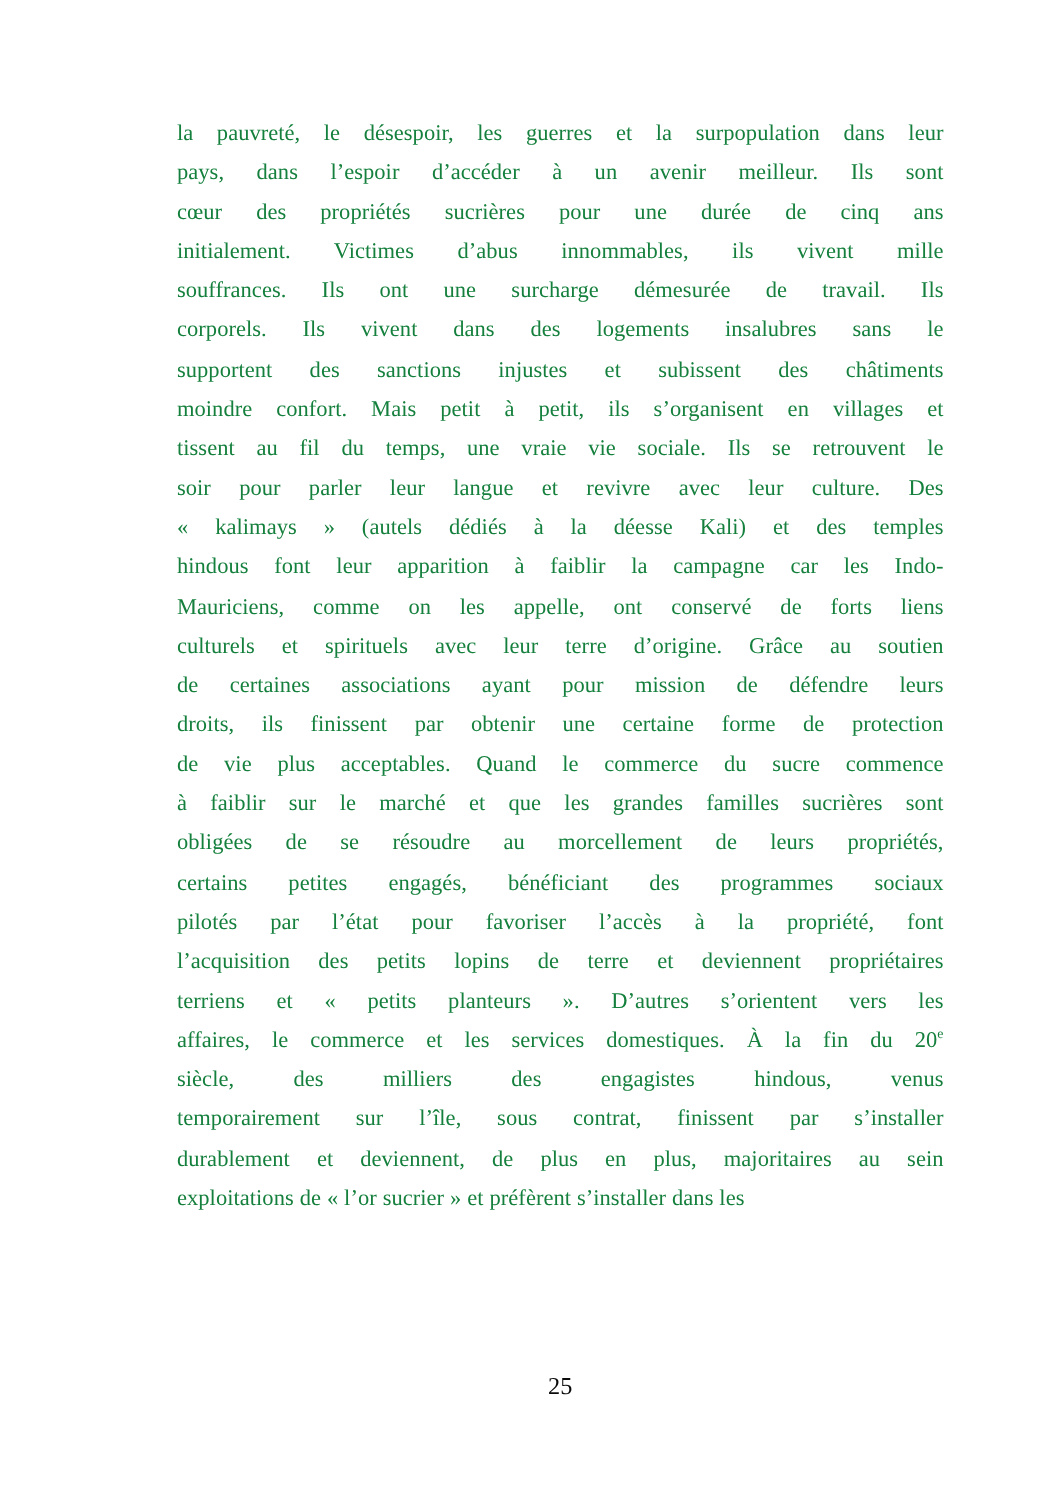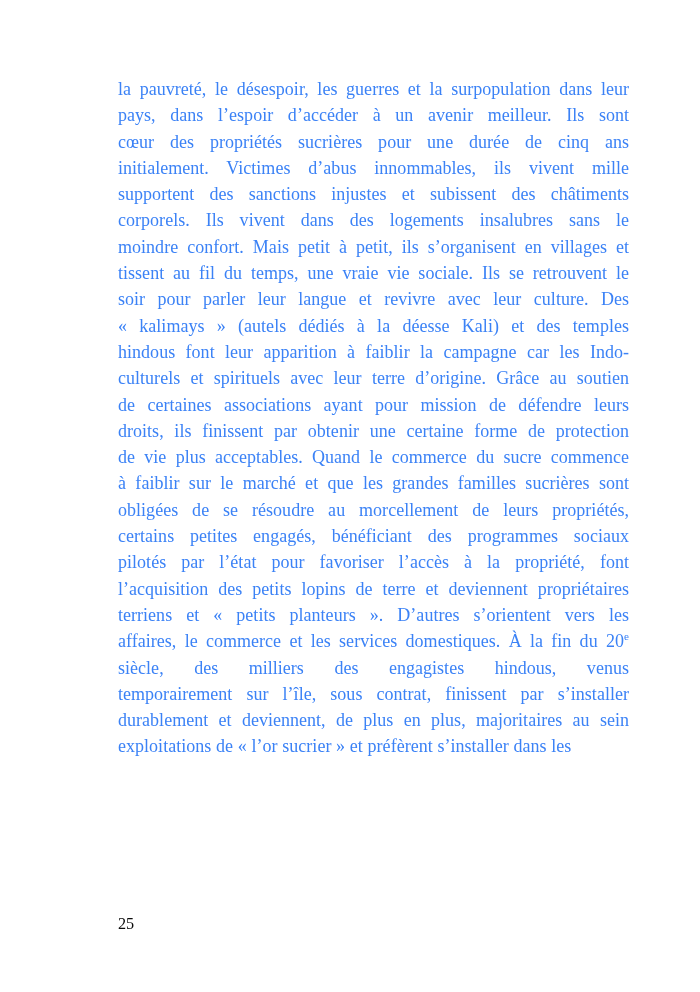--- a/index.html
+++ b/index.html
@@ -45,35 +45,35 @@
     letter-spacing: 0.0015em;
     color: #0a0a0a;
     hyphens: none;
   }
 
   
   .line {
     display: block;
     text-align: justify;
     text-align-last: justify;
-    font-size: 18px;
+    font-size: 15px;
     line-height: 26.3px;
     white-space: pre-wrap;
-    color: #3b82f6;
+    color: #15803d;
   }
   .line.last-line {
     text-align-last: left;
   }
 
   .page-number {
     position: absolute;
     left: 118px;
     top: 913px;
     width: 511px;
-    text-align: left;
+    text-align: center;
     font-size: 16.2px;
     line-height: 22px;
     color: #0a0a0a;
   }
 
   sup.ordinal {
     font-size: 0.62em;
     vertical-align: super;
     line-height: 0;
   }
@@ -84,27 +84,29 @@
 <div class="page">
 
   <div class="text-block">
 
     <div class="para">
 
       <span class="line">la pauvreté, le désespoir, les guerres et la surpopulation dans leur</span>
       <span class="line">pays, dans l’espoir d’accéder à un avenir meilleur. Ils sont</span>
       <span class="line">cœur des propriétés sucrières pour une durée de cinq ans</span>
       <span class="line">initialement. Victimes d’abus innommables, ils vivent mille</span>
+      <span class="line">souffrances. Ils ont une surcharge démesurée de travail. Ils</span>
+      <span class="line">corporels. Ils vivent dans des logements insalubres sans le</span>
       <span class="line">supportent des sanctions injustes et subissent des châtiments</span>
-      <span class="line">corporels. Ils vivent dans des logements insalubres sans le</span>
       <span class="line">moindre confort. Mais petit à petit, ils s’organisent en villages et</span>
       <span class="line">tissent au fil du temps, une vraie vie sociale. Ils se retrouvent le</span>
       <span class="line">soir pour parler leur langue et revivre avec leur culture. Des</span>
       <span class="line">« kalimays » (autels dédiés à la déesse Kali) et des temples</span>
       <span class="line">hindous font leur apparition à faiblir la campagne car les Indo-</span>
+      <span class="line">Mauriciens, comme on les appelle, ont conservé de forts liens</span>
       <span class="line">culturels et spirituels avec leur terre d’origine. Grâce au soutien</span>
       <span class="line">de certaines associations ayant pour mission de défendre leurs</span>
       <span class="line">droits, ils finissent par obtenir une certaine forme de protection</span>
       <span class="line">de vie plus acceptables. Quand le commerce du sucre commence</span>
       <span class="line">à faiblir sur le marché et que les grandes familles sucrières sont</span>
       <span class="line">obligées de se résoudre au morcellement de leurs propriétés,</span>
       <span class="line">certains petites engagés, bénéficiant des programmes sociaux</span>
       <span class="line">pilotés par l’état pour favoriser l’accès à la propriété, font</span>
       <span class="line">l’acquisition des petits lopins de terre et deviennent propriétaires</span>
       <span class="line">terriens et « petits planteurs ». D’autres s’orientent vers les</span>

